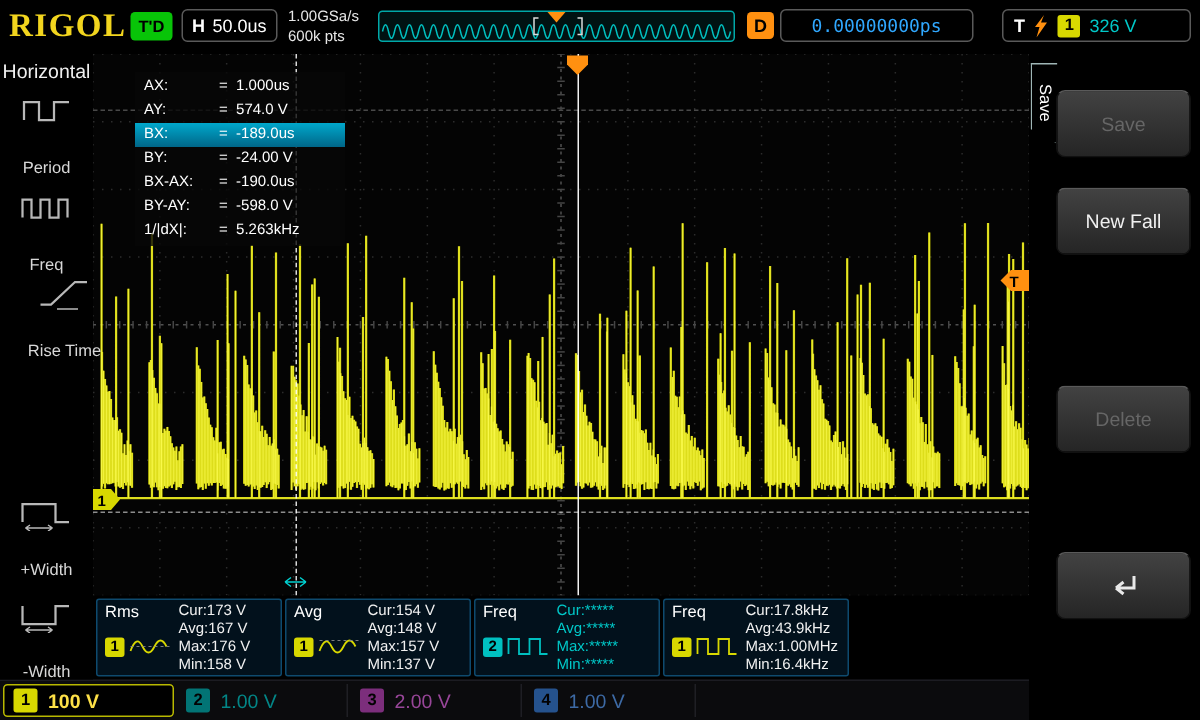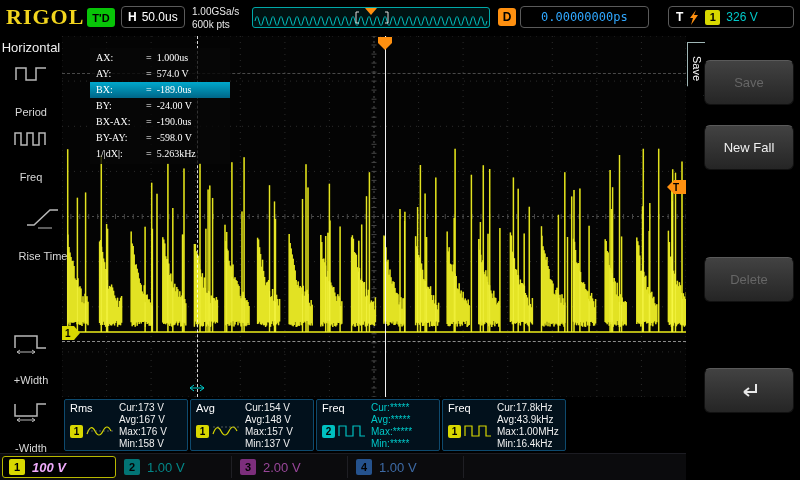--- a/index.html
+++ b/index.html
@@ -49,21 +49,21 @@
   .cursor-b{left:135px;border-left:1px dashed rgba(255,255,255,.85);}
   .cursor-a{left:323px;border-left:1px solid rgba(255,255,255,.95);}
   .cursor-h{position:absolute;left:0;width:624px;height:0;z-index:4;}
   .cursor-by{top:305px;border-top:1px dashed rgba(255,255,255,.55);}
   .cursor-ay{top:37px;border-top:1px dashed rgba(255,255,255,.28);}
   #wf-svg{z-index:3;}
   #grid-svg{z-index:1;}
   #marker-svg{z-index:5;pointer-events:none;}
 
   .popup{position:absolute;left:28px;top:12px;width:140px;background:rgba(8,8,8,.8);
-        z-index:6;padding:2px 0;font-family:Liberation Serif, serif;font-size:10px;}
+        z-index:6;padding:2px 0;font-family:Liberation Sans, sans-serif;font-size:10px;}
   .crow{display:flex;height:16px;line-height:16px;padding-left:6px;}
   .crow.hl{background:linear-gradient(180deg,#00a8cc,#006688);}
   .clab{display:inline-block;width:50px;color:#fff;}
   .cval{white-space:pre;color:#fff;}
 
   
   .menu{position:absolute;left:686px;top:36px;width:114px;height:444px;background:#000;z-index:25;}
   .menu-tab{position:absolute;left:1px;top:6px;width:18px;height:54px;border:1px solid #9fb6b6;
         border-right:none;color:#fff;font-size:11px;writing-mode:vertical-rl;
         display:flex;align-items:center;justify-content:center;
@@ -93,21 +93,21 @@
         border-top:1px solid #1c1c22;z-index:15;}
   .chblock{position:absolute;top:2px;width:114px;height:22px;display:flex;align-items:center;
         gap:7px;padding:0 6px;border-right:1px solid #26262c;}
   .chblock.c0{left:2px;border:1px solid #b8b800;border-radius:3px;background:#000;}
   .chblock.c1{left:118px;opacity:.75;} .chblock.c2{left:234px;opacity:.75;} .chblock.c3{left:350px;opacity:.75;}
   .chbadge{width:16px;height:16px;border-radius:2px;color:#000;font-weight:bold;font-size:11px;
         display:flex;align-items:center;justify-content:center;}
   .c0 .chbadge{background:#d8d800;} .c1 .chbadge{background:#009898;}
   .c2 .chbadge{background:#a23aa2;} .c3 .chbadge{background:#2e6ab8;}
   .chval{font-size:13px;}
-  .c0 .chval{color:#f0abfc;font-weight:bold;font-style:italic;}
+  .c0 .chval{color:#fde047;font-weight:bold;}
   .c1 .chval{color:#00b0b0;} .c2 .chval{color:#c85ac8;} .c3 .chval{color:#4e8ad8;}
   .status-icons{position:absolute;right:6px;top:3px;display:flex;gap:8px;align-items:center;}
 </style>
 </head>
 <body>
 
 <div>
 
   <header class="topbar">
     <div class="logo">RIGOL</div>
@@ -160,21 +160,21 @@
 
     <div class="side-item" style="top:87px;">
       <span>
         <svg width="36" height="26">
             <path d="M2,20 V8 H8 V20 H14 V8 H20 V20 H26 V8 H32 V20" fill="none" stroke="#b8b8b8" stroke-width="1.5"></path>
           </svg>
       </span>
       <span class="side-label">Freq</span>
     </div>
 
-    <div class="side-item" style="top:166px;padding-left:24px;">
+    <div class="side-item" style="top:144px;padding-left:24px;">
       <span>
         <svg width="36" height="26">
             <path d="M2,21 H9 L25,6 H33" fill="none" stroke="#b8b8b8" stroke-width="1.5"></path>
             <path d="M13,24 H27" stroke="#b8b8b8" stroke-width="1"></path>
           </svg>
       </span>
       <span class="side-label">Rise Time</span>
     </div>
 
 

